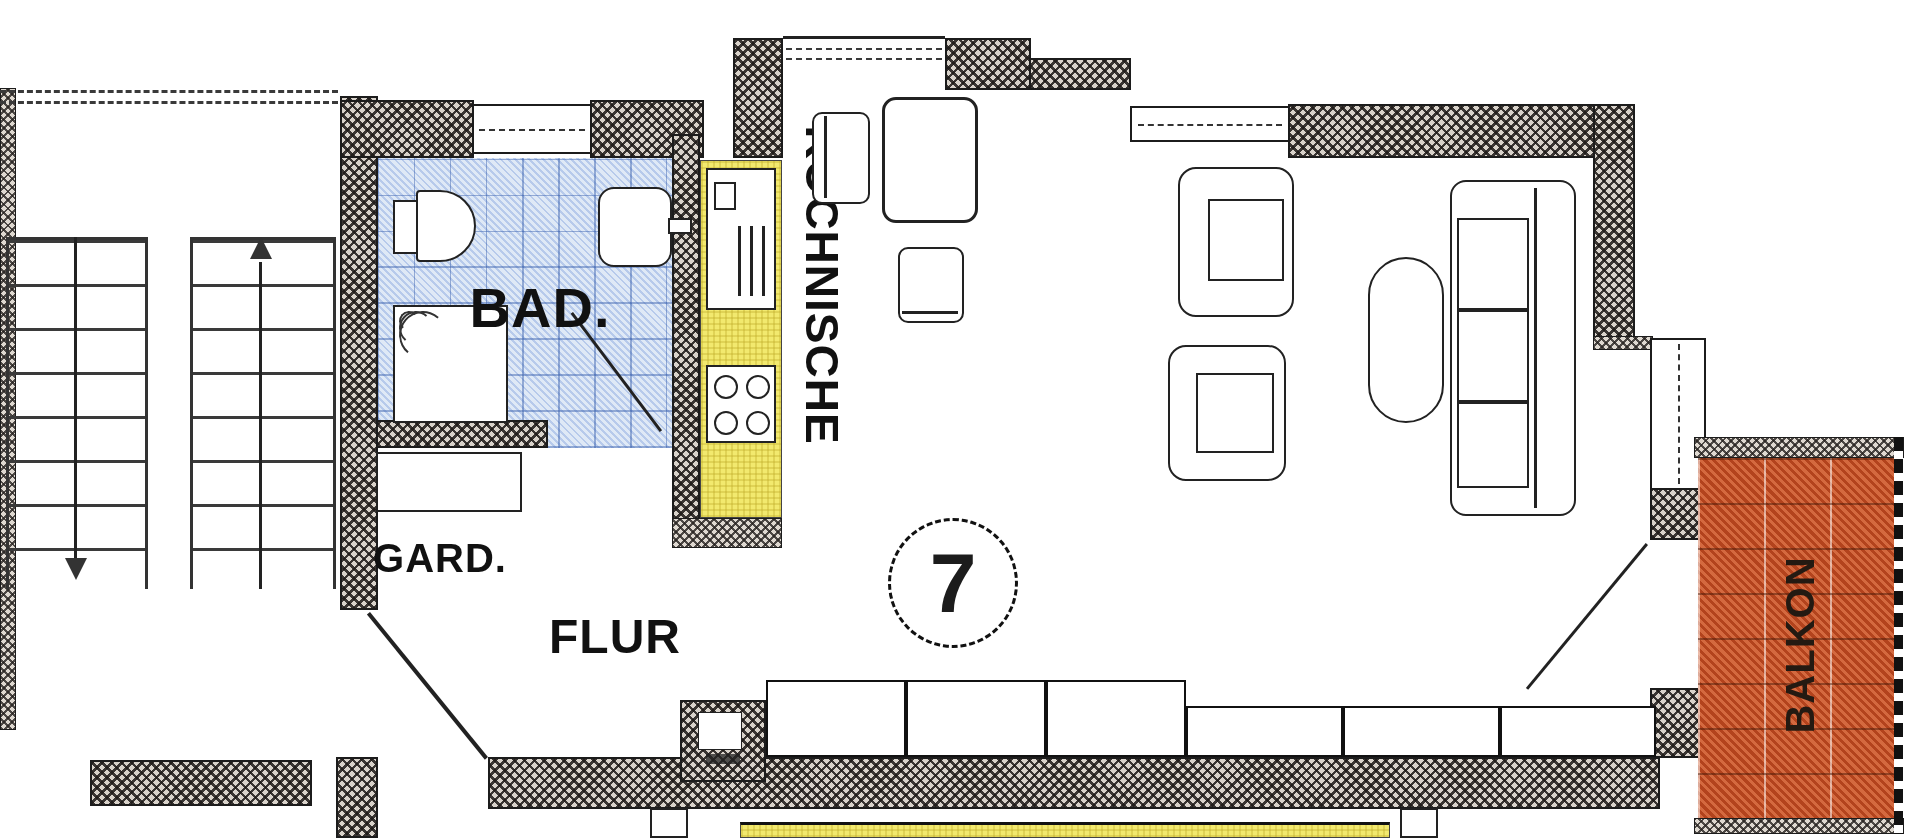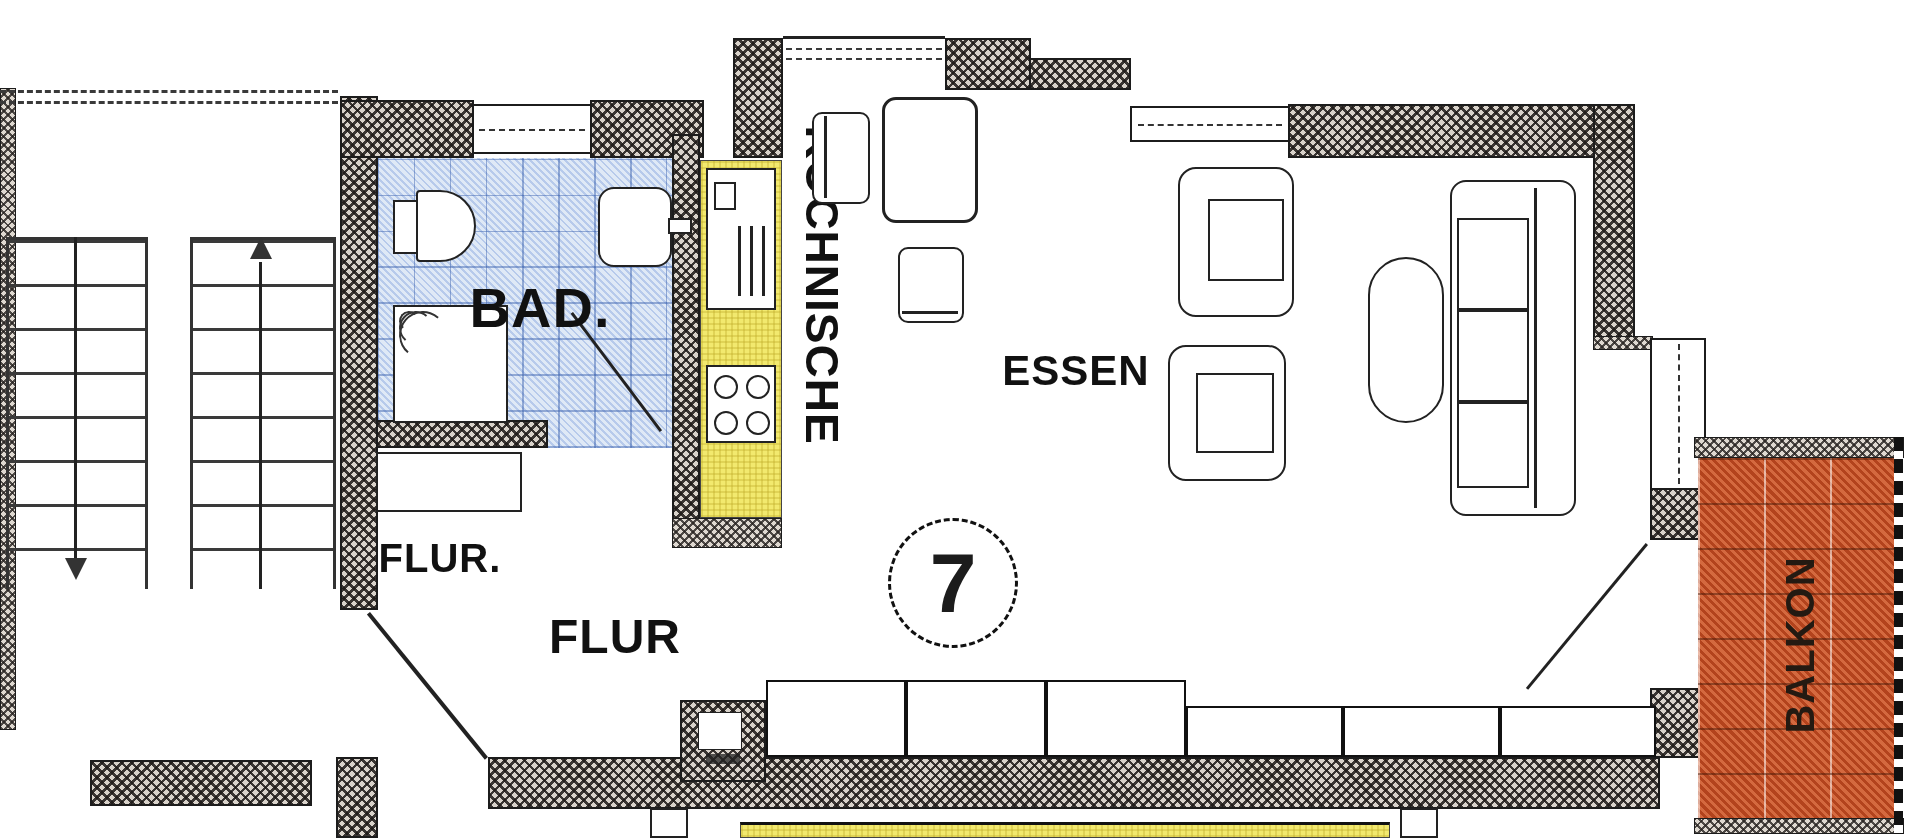--- a/index.html
+++ b/index.html
@@ -137,39 +137,38 @@
   <div class="wall2" style="left:672px;top:518px;width:110px;height:30px;"></div>
   <div class="lbl" style="left:822px;top:285px;font-size:46px;transform:translate(-50%,-50%) rotate(90deg);">KOCHNISCHE</div>
 
   <div class="furn" style="left:882px;top:97px;width:96px;height:126px;border-radius:14px;border-width:3px;"></div>
   <div class="furn" style="left:812px;top:112px;width:58px;height:92px;border-radius:10px;">
     <div class="thin" style="left:10px;top:2px;width:2.5px;height:82px;"></div>
   </div>
   <div class="furn" style="left:898px;top:247px;width:66px;height:76px;border-radius:10px;">
     <div class="thin" style="left:2px;top:62px;width:56px;height:2.5px;"></div>
   </div>
-  <div class="lbl" style="left:1076px;top:371px;font-size:42px;">ESSEN</div>
 
   <div class="furn" style="left:1178px;top:167px;width:116px;height:150px;border-radius:18px;">
     <div class="furn" style="left:28px;top:30px;width:76px;height:82px;border-width:2.5px;"></div>
   </div>
   <div class="furn" style="left:1168px;top:345px;width:118px;height:136px;border-radius:18px;">
     <div class="furn" style="left:26px;top:26px;width:78px;height:80px;border-width:2.5px;"></div>
   </div>
   <div class="furn" style="left:1368px;top:257px;width:76px;height:166px;border-radius:38px;"></div>
   <div class="furn" style="left:1450px;top:180px;width:126px;height:336px;border-radius:16px;">
     <div class="thin" style="left:82px;top:6px;width:2.5px;height:320px;"></div>
     <div class="furn" style="left:5px;top:36px;width:72px;height:92px;border-width:2.5px;"></div>
     <div class="furn" style="left:5px;top:128px;width:72px;height:92px;border-width:2.5px;"></div>
     <div class="furn" style="left:5px;top:220px;width:72px;height:86px;border-width:2.5px;"></div>
   </div>
   <div class="leaf" style="left:1648px;top:545px;width:188px;transform:rotate(129.6deg);"></div>
 
   <div class="furn" style="left:376px;top:452px;width:146px;height:60px;border-width:2px;"></div>
-  <div class="lbl" style="left:440px;top:558px;font-size:40px;">FLUR.</div>
+  <div class="lbl" style="left:440px;top:558px;font-size:40px;">GARD.</div>
   <div class="leaf" style="left:370px;top:612px;width:187px;height:4px;transform:rotate(50.9deg);"></div>
   <div class="lbl" style="left:615px;top:636px;font-size:48px;">FLUR</div>
 
   <div class="circle7" style="left:888px;top:518px;width:124px;height:124px;font-size:84px;">
     <span>7</span>
   </div>
 
   <div class="wall" style="left:680px;top:700px;width:86px;height:82px;">
     <div style="position:absolute;left:16px;top:10px;width:42px;height:36px;background:#fff;border:1.5px solid #222;"></div>
     <div class="thin" style="left:24px;top:52px;width:34px;height:10px;opacity:.75;"></div>

